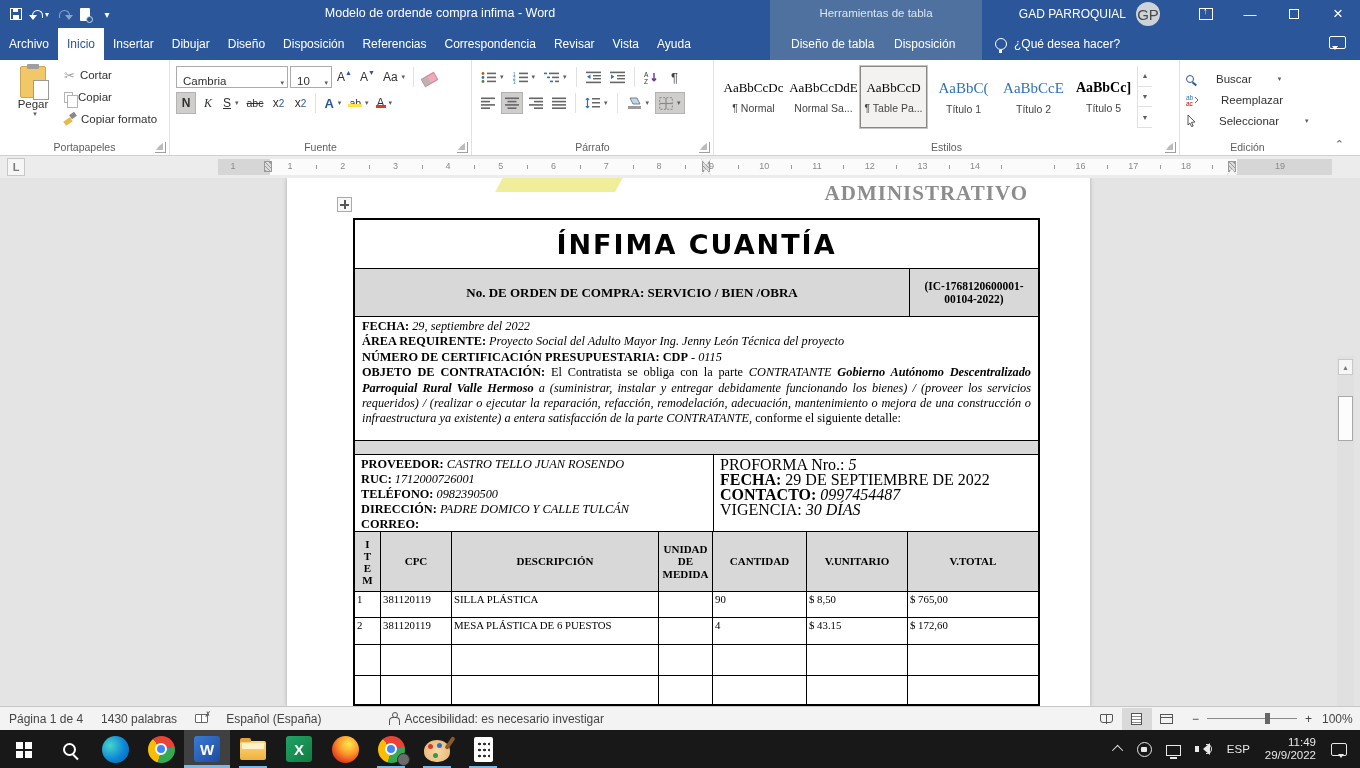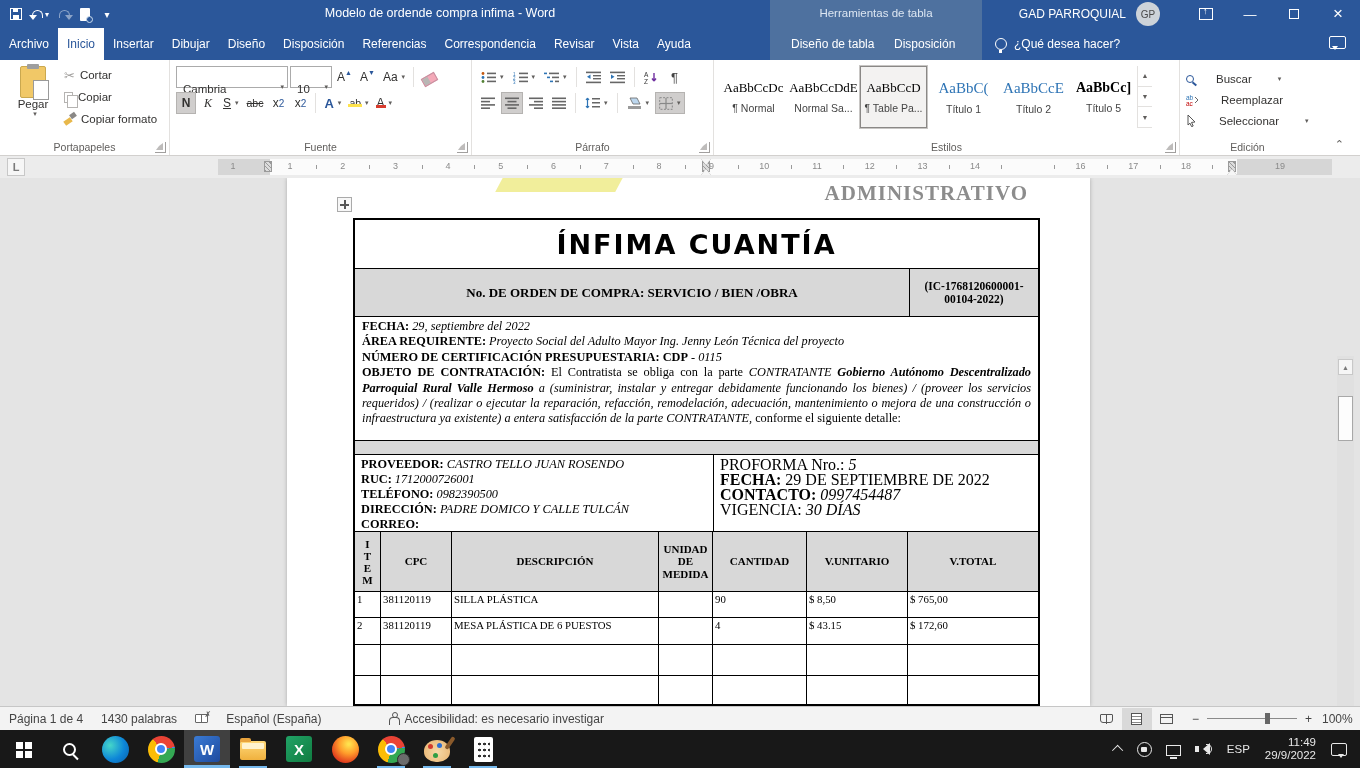--- a/index.html
+++ b/index.html
@@ -20,21 +20,21 @@
 .arc { width:11px; height:8px; border:1.6px solid #fff; border-bottom:none; border-radius:7px 7px 0 0; position:relative; display:inline-block; }
 .arc:before { content:""; position:absolute; left:-4px; top:4px; border:4px solid transparent; border-top:5px solid #fff; }
 .arc.flip { transform:scaleX(-1); }
 .qcaret { color:#fff; font-size:8px; margin-left:2px; }
 .pvw { width:10px; height:13px; background:#fff; position:relative; border-radius:1px; }
 .pvw:after { content:""; position:absolute; right:-3px; bottom:-2px; width:5px; height:5px; border:1.5px solid #cfe0f0; border-radius:50%; background:#2b579a; }
 .qat-sep { width:14px; text-align:center; color:#fff; font-size:10px; }
 .win-title { position:absolute; left:270px; top:6px; width:340px; text-align:center; color:#fff; font-size:12.5px; white-space:nowrap; }
 .tb-right { position:absolute; right:0; top:0; height:28px; display:flex; align-items:center; }
 .user-name { color:#fff; font-size:12px; margin-right:10px; }
-.avatar { width:24px; height:24px; border-radius:50%; background:#cdd3d9; color:#4a4a4a; font-size:10px; display:flex; align-items:center; justify-content:center; margin-right:24px; }
+.avatar { width:24px; height:24px; border-radius:50%; background:#cdd3d9; color:#4a4a4a; font-size:15px; display:flex; align-items:center; justify-content:center; margin-right:24px; }
 .winctl { width:44px; height:28px; display:flex; align-items:center; justify-content:center; color:#fff; font-size:13px; }
 .rdo { width:14px; height:12px; border:1.4px solid #fff; position:relative; }
 .rdo:before { content:"↑"; position:absolute; left:3px; top:-3px; font-size:9px; }
 .restore { width:10px; height:10px; border:1.3px solid #fff; position:relative; background:#2b579a; }
 .restore:before { content:""; position:absolute; left:2px; top:-4px; width:10px; height:10px; border:1.3px solid #fff; z-index:-1; }
 
 
 .tabsrow { position:absolute; left:0; top:28px; width:1360px; height:32px; display:flex; align-items:stretch; }
 .rtab { color:#fff; font-size:12px; padding:0 9px; display:flex; align-items:center; white-space:nowrap; }
 .rtab.active { background:#fff; color:#2b579a; }
@@ -57,21 +57,21 @@
 .clipboard-ic { width:26px; height:32px; background:#f1c867; border:1px solid #caa84f; border-radius:2px; position:relative; margin-top:2px; }
 .clipboard-ic:before { content:""; position:absolute; left:6px; top:-3px; width:12px; height:5px; background:#9e9e9e; border-radius:1px; }
 .clipboard-ic:after { content:""; position:absolute; right:-4px; bottom:-3px; width:14px; height:18px; background:#fff; border:1px solid #9a9a9a; }
 .scissors { font-size:13px; color:#a19f9d; }
 .copy-ic { width:9px; height:11px; border:1.2px solid #b5b3b1; background:#fff; position:relative; }
 .copy-ic:before { content:""; position:absolute; left:2px; top:2px; width:9px; height:11px; border:1.2px solid #b5b3b1; background:#fff; }
 .brush-ic { width:12px; height:12px; position:relative; }
 .brush-ic:before { content:""; position:absolute; left:0; top:6px; width:8px; height:5px; background:#e8b84b; transform:rotate(-35deg); }
 .brush-ic:after { content:""; position:absolute; right:0; top:0; width:6px; height:5px; background:#8a8886; transform:rotate(-35deg); }
 .frow { display:flex; align-items:center; gap:2px; height:26px; }
-.combo { border:1px solid #ababab; background:#fff; height:22px; display:flex; align-items:flex-start; font-size:11.5px; padding:16px 3px 0 6px; color:#323130; }
+.combo { border:1px solid #ababab; background:#fff; height:22px; display:flex; align-items:flex-end; font-size:11.5px; padding:0 3px 0 6px; color:#323130; }
 .combo .cv { flex:1; }
 .caret { font-size:7px; color:#605e5c; margin-left:4px; }
 .tg { height:22px; min-width:20px; display:flex; align-items:center; justify-content:center; font-size:12px; color:#323130; padding:0 3px; position:relative; }
 .tg.pressed { background:#d0cecd; border:1px solid #b5b3b1; }
 .tg .ul { text-decoration:underline; }
 .vsep { width:1px; height:20px; background:#e3e1df; margin:0 3px; }
 .eraser { width:15px; height:9px; background:#f4a9b8; border:1px solid #c790a0; transform:rotate(-30deg); position:relative; top:2px; }
 .eraser:before { content:""; position:absolute; left:0; top:0; width:6px; height:100%; background:#b8b6b4; }
 .colorbar { position:absolute; left:3px; bottom:2px; right:3px; height:3px; }
 .ab-blue { color:#2b579a; font-weight:bold; font-size:13px; }

